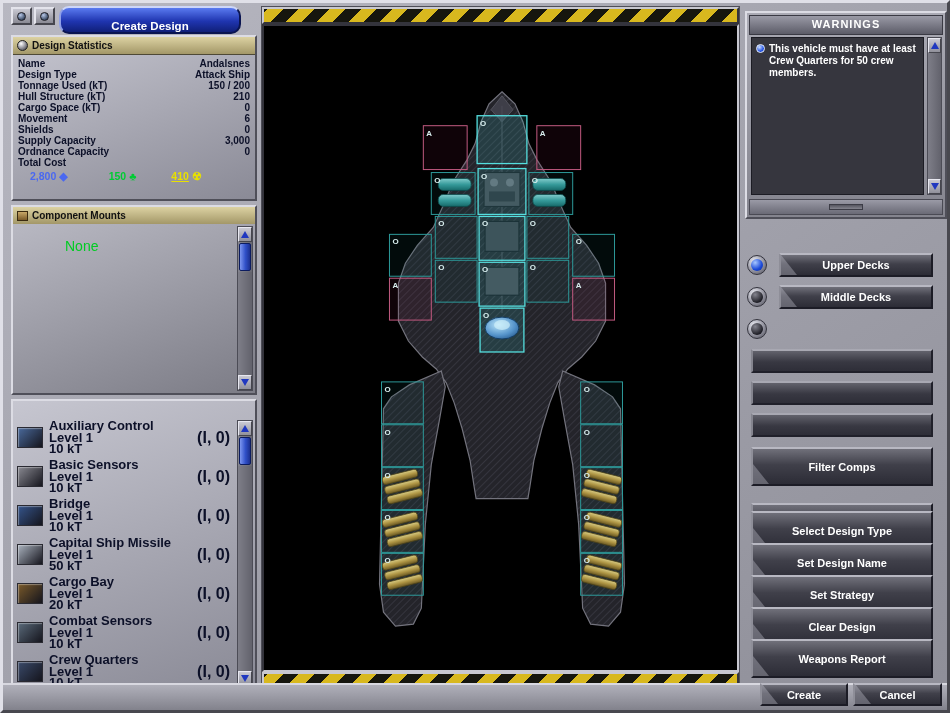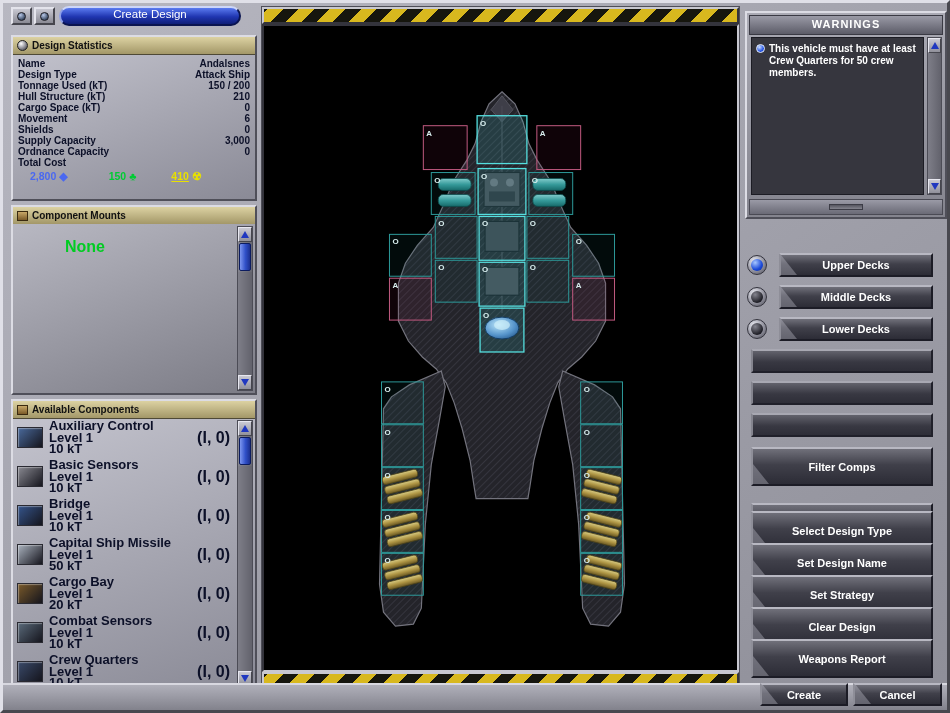--- a/index.html
+++ b/index.html
@@ -38,39 +38,39 @@
          background:linear-gradient(90deg,#7c96f0,#3050c8 55%,#1c3090);border:1px solid #0c1c60;box-sizing:border-box}
   .scroll-track{flex:1;background:linear-gradient(90deg,#7e7e88,#62626c)}
 
   
   .knob{position:absolute;top:4px;width:21px;height:18px;box-sizing:border-box;cursor:pointer;
         background:linear-gradient(#c8c8d2,#8a8a94);border:2px solid;border-color:#e4e4ec #46464e #46464e #e4e4ec;
         display:flex;align-items:center;justify-content:center}
   #knob1{left:8px}#knob2{left:31px}
   .knob-circle{width:9px;height:9px;border-radius:50%;border:1px solid #1c1c24;box-sizing:border-box;
         background:radial-gradient(circle at 35% 30%,#b8c8e8,#3e4e68 70%)}
-  .title-banner{position:absolute;left:56px;top:3px;width:182px;height:20px;border-radius:10px;box-sizing:border-box;
+  .title-banner{position:absolute;left:56px;top:3px;width:182px;height:28px;border-radius:10px;box-sizing:border-box;
         background:linear-gradient(#5a7af0,#1f35b0 55%,#101f78);
         border:2px solid;border-color:#cdd6f8 #0a1450 #0a1450 #8fa0e8;
-        display:flex;align-items:flex-start;justify-content:center;color:#fff;font-weight:normal;font-size:11.5px}
+        display:flex;align-items:flex-end;justify-content:center;color:#fff;font-weight:bold;font-size:11.5px}
 
   
   #stats-panel{left:8px;top:32px;width:246px;height:166px}
   .stats-body{padding:3px 5px 0 5px;font-size:10px;font-weight:bold;color:#0c1028}
   .stat-row{display:flex;justify-content:space-between;height:11px;line-height:11px}
   .total-cost-label{height:11px;line-height:11px}
   .cost-row{display:flex;align-items:center;margin-top:2px;padding:0 8px 0 12px}
   .cost-group{display:flex;align-items:center;gap:3px;flex:1}
   .cost-value{font-size:10.5px}
   .cost-icon{font-size:11px;line-height:11px}
 
   #mounts-panel{left:8px;top:202px;width:246px;height:190px}
   .mounts-body{position:absolute;top:17px;left:0;right:0;bottom:0;
         background:linear-gradient(160deg,#b8b8c2,#7c7c86)}
-  .none-label{position:absolute;left:52px;top:14px;font-size:16px;font-weight:bold;color:#00cc22}
+  .none-label{position:absolute;left:52px;top:14px;font-size:14px;font-weight:normal;color:#00cc22}
 
   #components-panel{left:8px;top:396px;width:246px;height:292px}
   .comp-list{position:absolute;top:17px;left:2px;right:20px;bottom:2px;overflow:hidden}
   .comp-item{display:flex;align-items:center;height:39px;padding:0 2px;cursor:pointer;box-sizing:border-box}
   .comp-icon{width:26px;height:21px;flex:none;margin-right:6px;border:1px solid #2a2a32;box-sizing:border-box;
         box-shadow:inset 1px 1px 1px rgba(255,255,255,.35)}
   .comp-text{flex:1;font-size:13px;font-weight:bold;color:#0c1028;line-height:11.5px}
   .comp-info{font-size:16px;font-weight:bold;color:#0c1028;margin-right:3px}
 
   
@@ -217,24 +217,20 @@
         <div class="scroll-thumb"></div>
         <div class="scroll-track"></div>
         <div class="scroll-btn">
             <span class="tri-down"></span>
           </div>
       </div>
     </div>
   </div>
 
   <div class="panel" id="components-panel">
-    <div class="panel-header">
-      <span class="hdr-box"></span>
-      <span>Available Components</span>
-    </div>
     <div class="comp-list" id="component-list">
         <div class="comp-item">
           <span class="comp-icon" style="background: linear-gradient(135deg, rgb(74, 106, 156), rgb(21, 21, 29));"></span>
           <span class="comp-text">
             <div>Auxiliary Control</div>
             <div>Level 1</div>
             <div>10 kT</div>
           </span>
           <span class="comp-info">(I, 0)</span>
         </div>
@@ -474,21 +470,20 @@
       <div class="deck-row" style="top: 282px;">
         <span class="radio unsel">
           <span class="dot"></span>
         </span>
         <div class="btn-face deck-bar">Middle Decks</div>
       </div>
       <div class="deck-row" style="top: 314px;">
         <span class="radio unsel">
           <span class="dot"></span>
         </span>
-        <div class="btn-face deck-bar">Lower Decks</div>
       </div>
       <div class="empty-bar" style="top: 346px;"></div>
       <div class="empty-bar" style="top: 378px;"></div>
       <div class="empty-bar" style="top: 410px;"></div>
     </div>
   <div id="action-buttons">
       <div class="btn-face action-btn" style="top: 444px;">Filter Comps</div>
       <div class="btn-face action-btn" style="top: 500px; font-family: Liberation Mono, monospace;">Select Ship Size</div>
       <div class="btn-face action-btn" style="top: 508px;">Select Design Type</div>
       <div class="btn-face action-btn" style="top: 540px; text-align: right;">Set Design Name</div>

